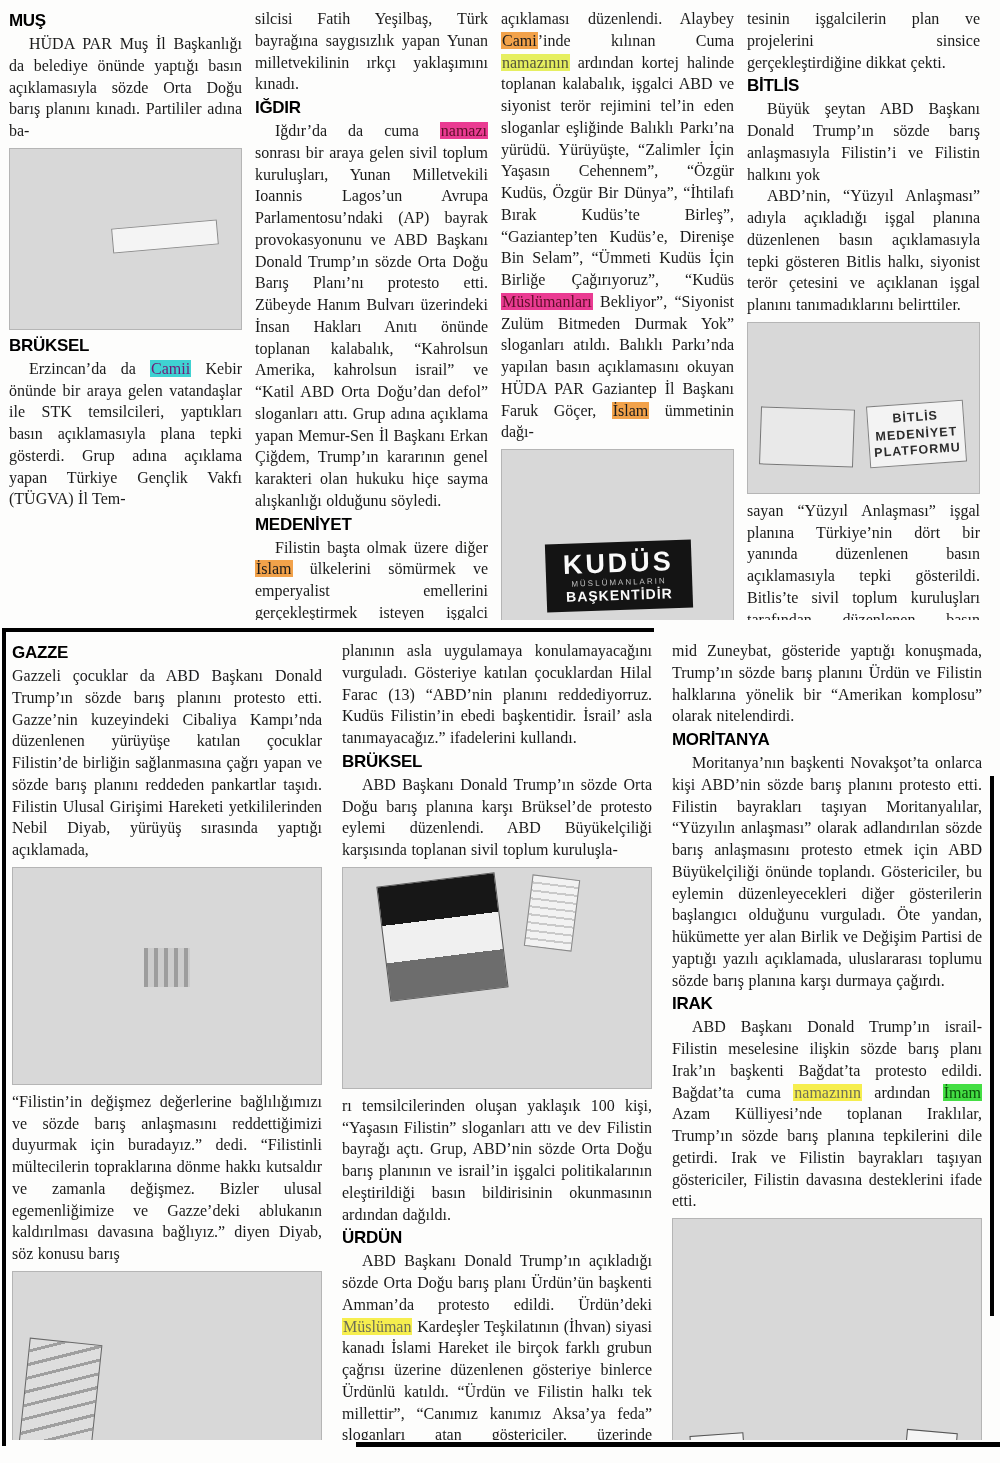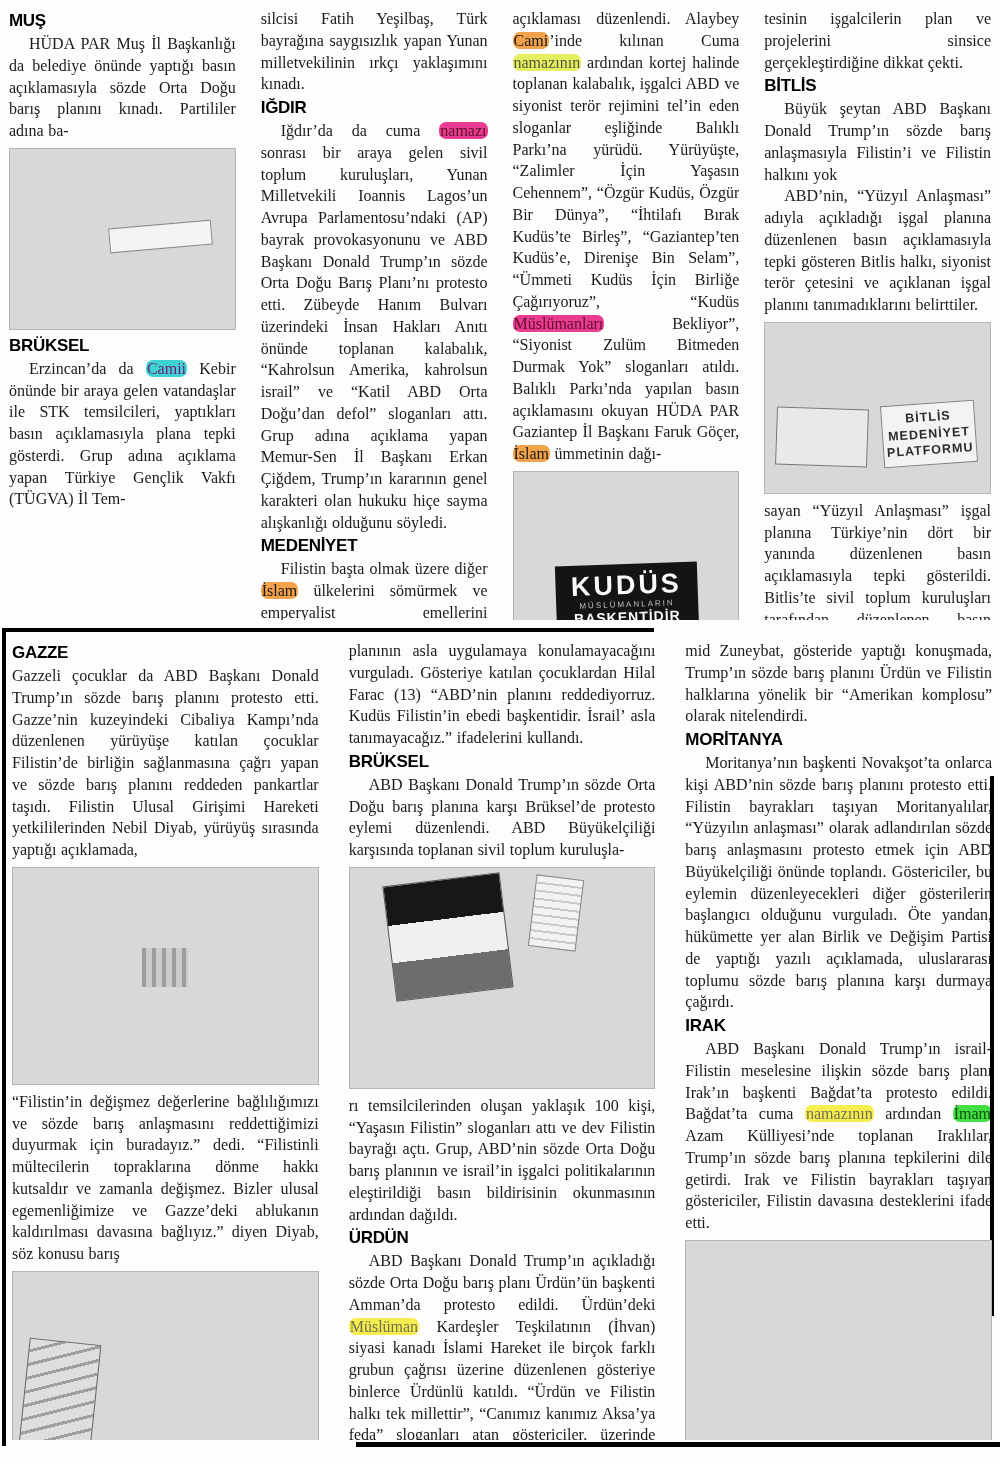--- a/index.html
+++ b/index.html
@@ -1,33 +1,33 @@
 <!DOCTYPE html>
 <html><head>
 <meta charset="utf-8">
 <style>
   html,body{margin:0;padding:0;}
   body{
     width:1000px;height:1463px;position:relative;background:#fdfdfc;
     font-family:"Liberation Serif", serif;color:#1a1a1a;overflow:hidden;
   }
   .section-top{position:absolute;top:0;left:0;width:1000px;height:622px;
-    display:flex;gap:25px;padding:8px 9px 0 9px;box-sizing:border-box;}
+    display:flex;gap:13px;padding:8px 9px 0 9px;box-sizing:border-box;}
   .tcol{width:233px;height:612px;overflow:hidden;}
   .section-bottom{position:absolute;top:628px;left:0;width:1000px;height:830px;box-sizing:border-box;}
-  .bcols{display:flex;gap:30px;padding:12px 8px 0 12px;box-sizing:border-box;}
+  .bcols{display:flex;gap:20px;padding:12px 8px 0 12px;box-sizing:border-box;}
   .bcol{width:310px;height:800px;overflow:hidden;}
 
   .headline{
     font-family:"Liberation Sans", sans-serif;font-weight:700;font-size:17px;
     letter-spacing:-0.3px;margin:3px 0 2px 0;color:#000;transform-origin:left;
   }
   .para{margin:0;font-size:16px;line-height:1.36;text-align:justify;word-spacing:0.5px;}
   .para.indent{text-indent:20px;}
-  mark.hl{padding:0 1px;border-radius:7px;}
+  mark.hl{padding:0 1px;border-radius:0;}
 
   figure.ph{margin:6px 0;position:relative;overflow:hidden;background:#d8d8d8;
     border:1px solid #b5b5b5;box-sizing:border-box;width:100%;}
 
   
   .ph-mus{background-image:
     radial-gradient(ellipse 45px 55px at 28% 16%,rgba(130,130,130,.55) 58%,transparent 62%),
     radial-gradient(ellipse 38px 48px at 64% 12%,rgba(150,150,150,.45) 58%,transparent 62%),
     repeating-linear-gradient(90deg,rgba(35,35,35,.9) 0 8px,rgba(115,115,115,.55) 8px 12px,rgba(25,25,25,.9) 12px 21px,rgba(145,145,145,.45) 21px 26px),
     linear-gradient(180deg,#efefef 0%,#e4e4e4 38%,#d2d2d2 58%,#dedede 78%,#eaeaea 100%);

